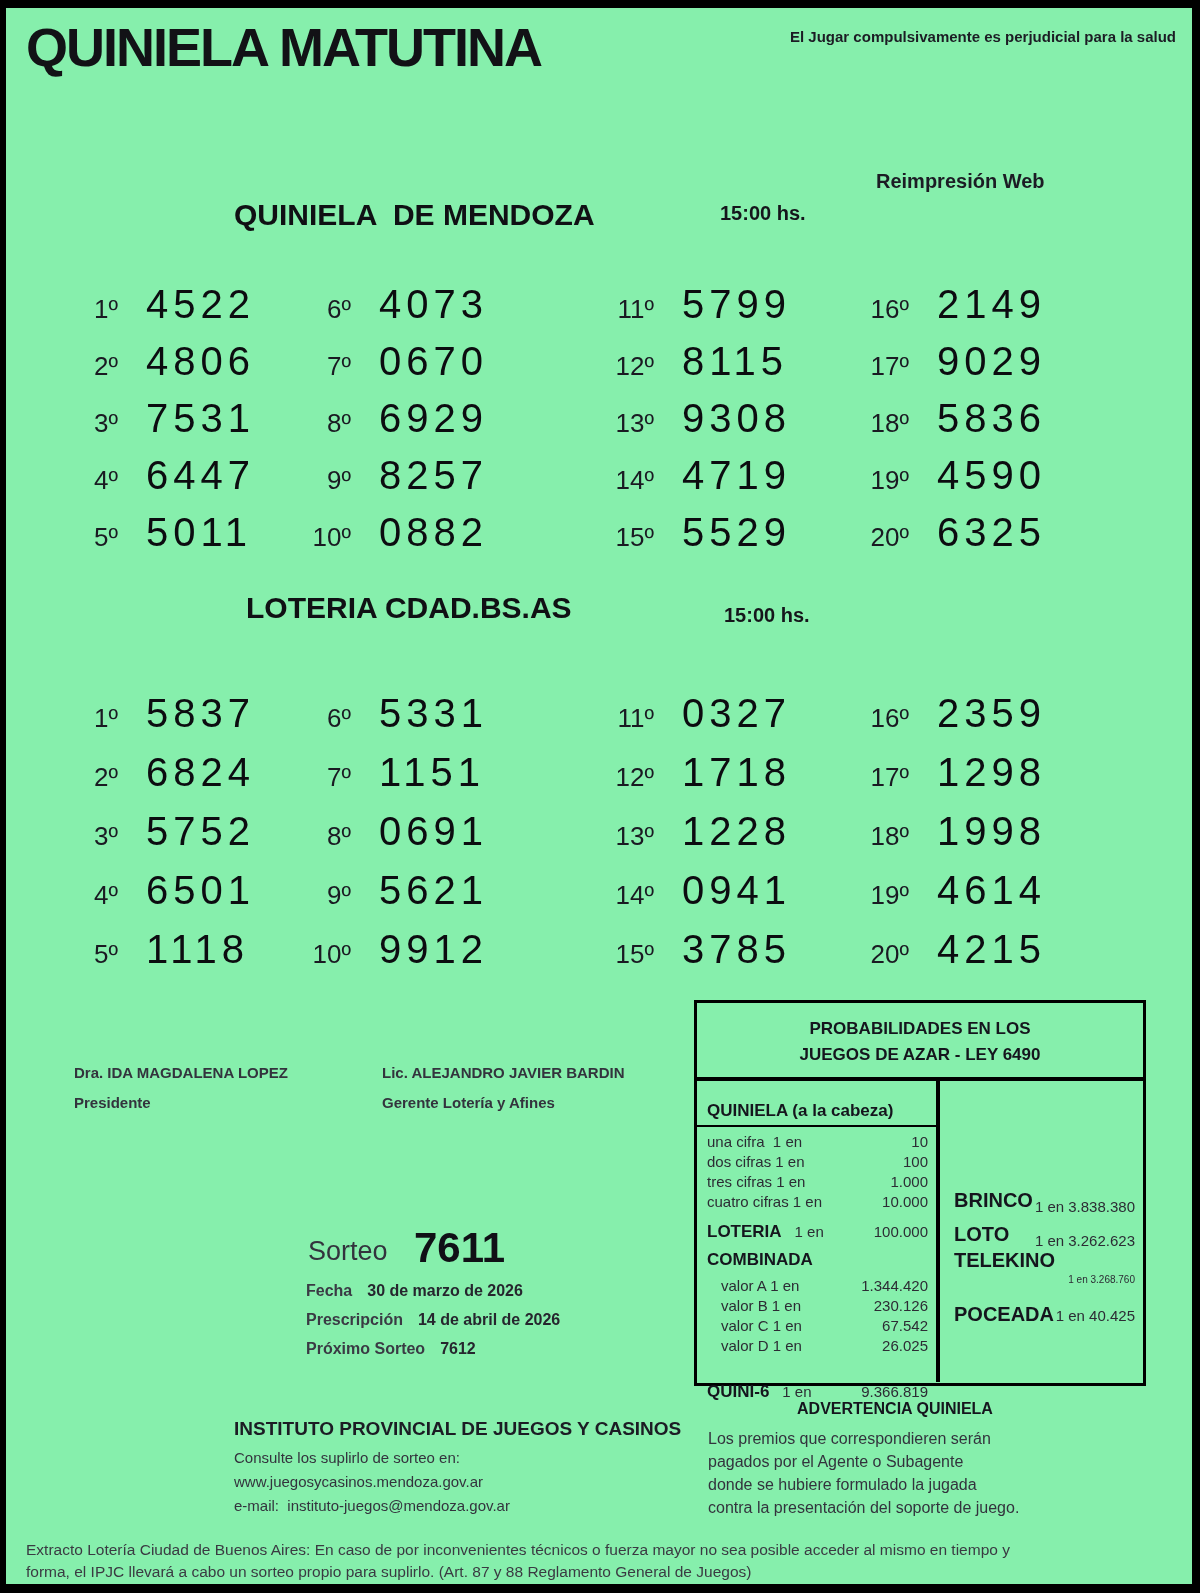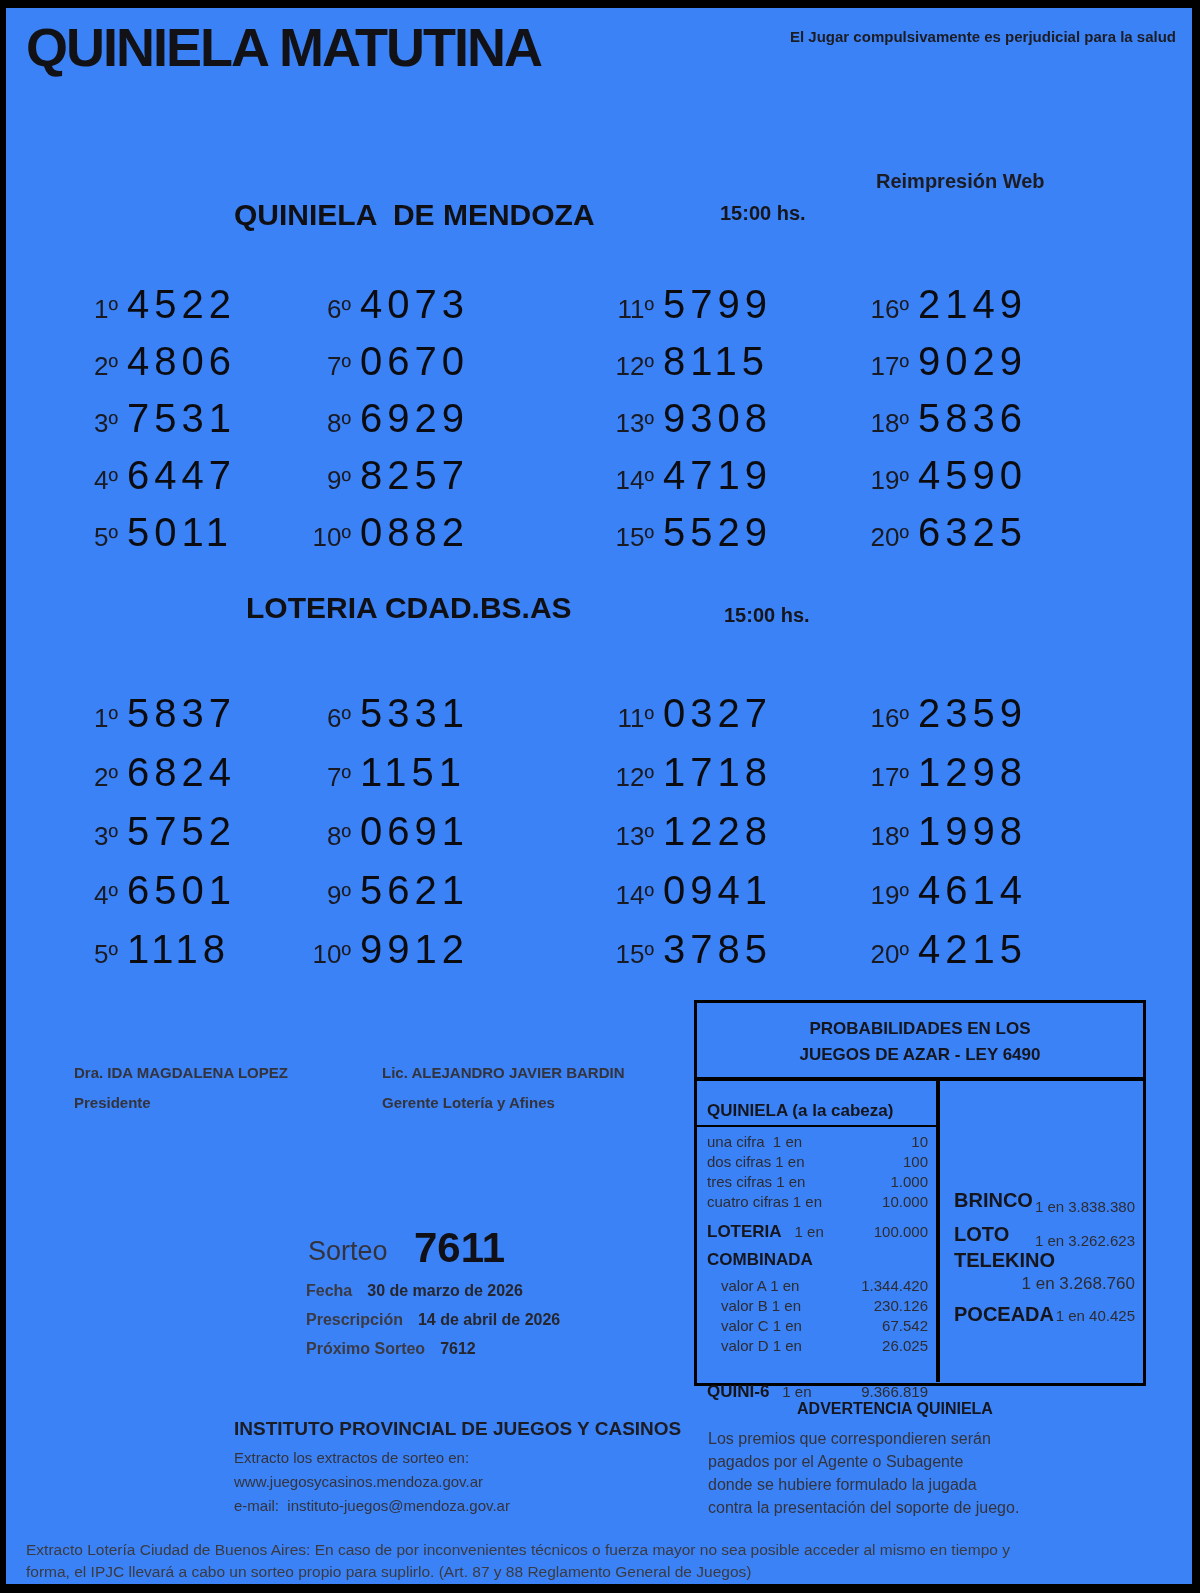--- a/index.html
+++ b/index.html
@@ -1,17 +1,17 @@
 <!DOCTYPE html>
 <html><head>
 <meta charset="utf-8">
 <style>
   html,body { margin:0; padding:0; background:#e8e8e8; }
   .page {
-    position:relative; width:1200px; height:1593px; background:#3b82f6;
+    position:relative; width:1200px; height:1593px; background:#86efac;
     border-top:8px solid #000; border-left:6px solid #000;
     border-right:8px solid #000; border-bottom:9px solid #000;
     box-sizing:border-box; overflow:hidden;
     font-family:"Liberation Sans", sans-serif; color:#121216;
   }
   .abs { position:absolute; }
   .pre { white-space:pre; }
 
   .title { left:20px; top:8px; font-size:54px; font-weight:bold; letter-spacing:-2px; }
   .warning { right:16px; top:20px; font-size:15px; font-weight:bold; color:#1c1c24; }
@@ -24,21 +24,21 @@
   .d1-title { left:240px; top:562px;margin-top:21px; }
   .d1-time  { left:718px; top:596px; }
 
   .results-grid {
     display:grid; grid-auto-flow:column;
     grid-template-columns:233px 303px 255px 1fr;
     align-items:center; width:1090px;
   }
   .grid-0 { left:56px; top:268px; grid-template-rows:repeat(5,57px); }
   .grid-1 { left:56px; top:676px; grid-template-rows:repeat(5,59px); }
-  .result-cell { display:flex; align-items:baseline; }
+  .result-cell { display:flex; align-items:baseline;gap:19px; }
   .pos { width:56px; text-align:right; font-size:26px; color:#1a1a22; flex:none; }
   .num { margin-left:9px; font-size:40px; font-weight:normal; letter-spacing:5px; color:#0c0c10; }
 
   .sig-name { font-size:15px; font-weight:bold; color:#33333d; }
   .sig-role { font-size:15px; font-weight:bold; color:#33333d; }
 
   .prob-box { left:688px; top:992px; width:452px; height:386px; border:3px solid #000; box-sizing:border-box; }
   .prob-head { border-bottom:4px solid #000; text-align:center; padding:13px 0 10px 0; font-size:17px; font-weight:bold; line-height:1.5; color:#15151d; }
   .prob-body { display:flex; height:calc(100% - 79px); }
   .prob-left { width:243px; box-sizing:border-box; border-right:4px solid #000; padding:20px 8px 0 10px; flex:none; }
@@ -47,21 +47,21 @@
   .q-rule { border-top:2px solid #000; margin:0 -8px 5px -10px; }
   .prob-line { display:flex; align-items:baseline; font-size:15px; color:#2c2c34; line-height:20px; }
   .prob-line .pl-val { margin-left:auto; text-align:right; }
   .bold-label { font-size:17px; font-weight:bold; color:#15151d; }
   .mid { margin-left:13px; }
   .indent { padding-left:14px; }
   .mt10 { margin-top:10px; } .mt8 { margin-top:8px; } .mt12 { margin-top:26px; }
   .game-row { position:absolute; left:14px; right:8px; display:flex; align-items:baseline; }
   .game-label { font-size:20px; font-weight:bold; color:#15151d; }
   .game-value { margin-left:auto; font-size:15px; color:#2c2c34; transform:translateY(5px); }
-  .game-value-line { position:absolute; right:8px; font-size:17px; color:#2c2c34; }
+  .game-value-line { position:absolute; right:8px; font-size:10px; color:#2c2c34; }
   .g-brinco { top:96px; } .g-loto { top:130px; } .g-telekino { top:156px; }
   .g-telekino-val { top:181px; } .g-poceada { top:210px; }
   .g-poceada .game-value { transform:none; }
 
   .sorteo-label { left:302px; top:1228px; font-size:27px; color:#33333d; }
   .sorteo-number { left:408px; top:1216px; font-size:42px; font-weight:bold; color:#101016; }
   .info-row { left:300px; font-size:16px; font-weight:bold; color:#3a3a44; }
   .info-row .val { margin-left:15px; color:#26262e; }
   .r-fecha { top:1274px; } .r-presc { top:1303px; } .r-prox { top:1332px; }
 
@@ -340,21 +340,21 @@
   </div>
   <div class="abs info-row r-presc">
     <span>Prescripción</span><span class="val">14 de abril de 2026</span>
   </div>
   <div class="abs info-row r-prox">
     <span>Próximo Sorteo</span><span class="val">7612</span>
   </div>
 
   <div class="abs inst">
     <div class="inst-name">INSTITUTO PROVINCIAL DE JUEGOS Y CASINOS</div>
-    <div class="inst-line">Extracto los extractos de sorteo en:</div>
+    <div class="inst-line">Consulte los suplirlo de sorteo en:</div>
     <div class="inst-line">www.juegosycasinos.mendoza.gov.ar</div>
     <div class="inst-line pre">e-mail:  instituto-juegos@mendoza.gov.ar</div>
   </div>
 
   <div class="abs adv">
     <div class="adv-title">ADVERTENCIA QUINIELA</div>
     <div class="adv-line">Los premios que correspondieren serán</div>
     <div class="adv-line">pagados por el Agente o Subagente</div>
     <div class="adv-line">donde se hubiere formulado la jugada</div>
     <div class="adv-line">contra la presentación del soporte de juego.</div>

